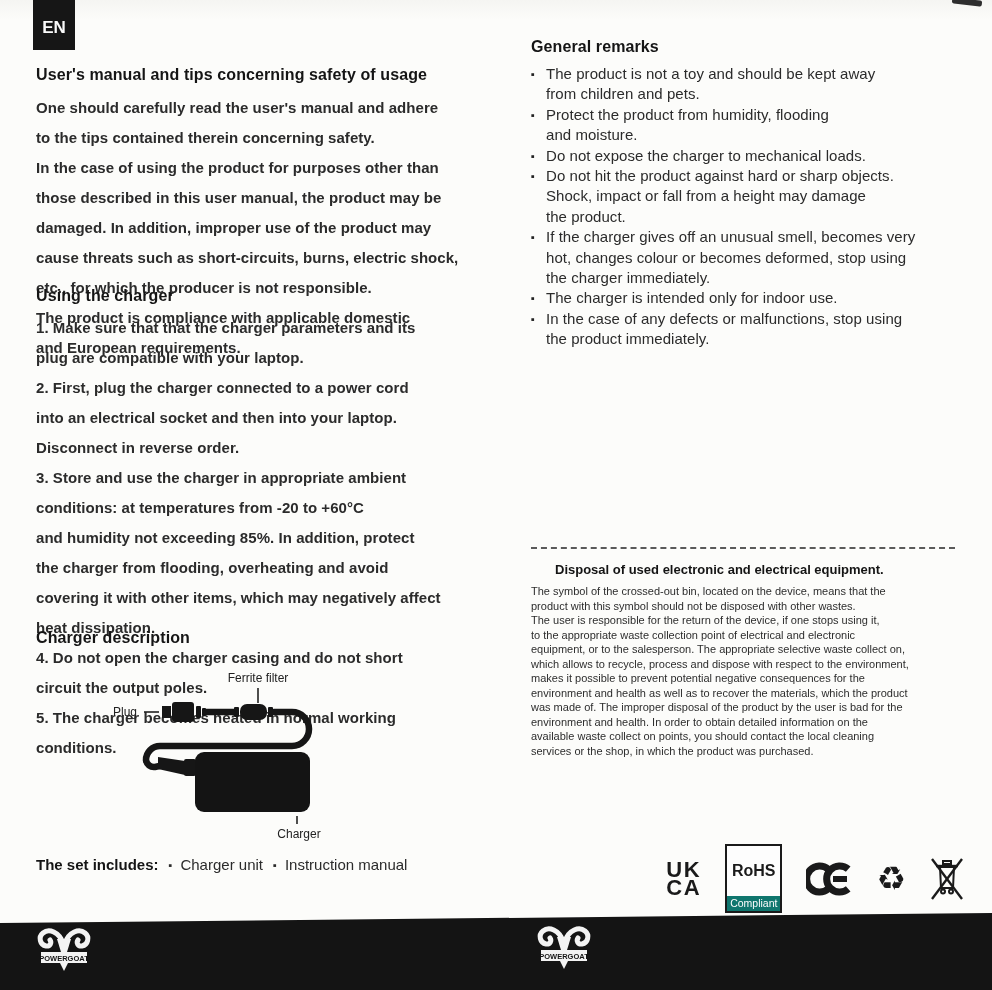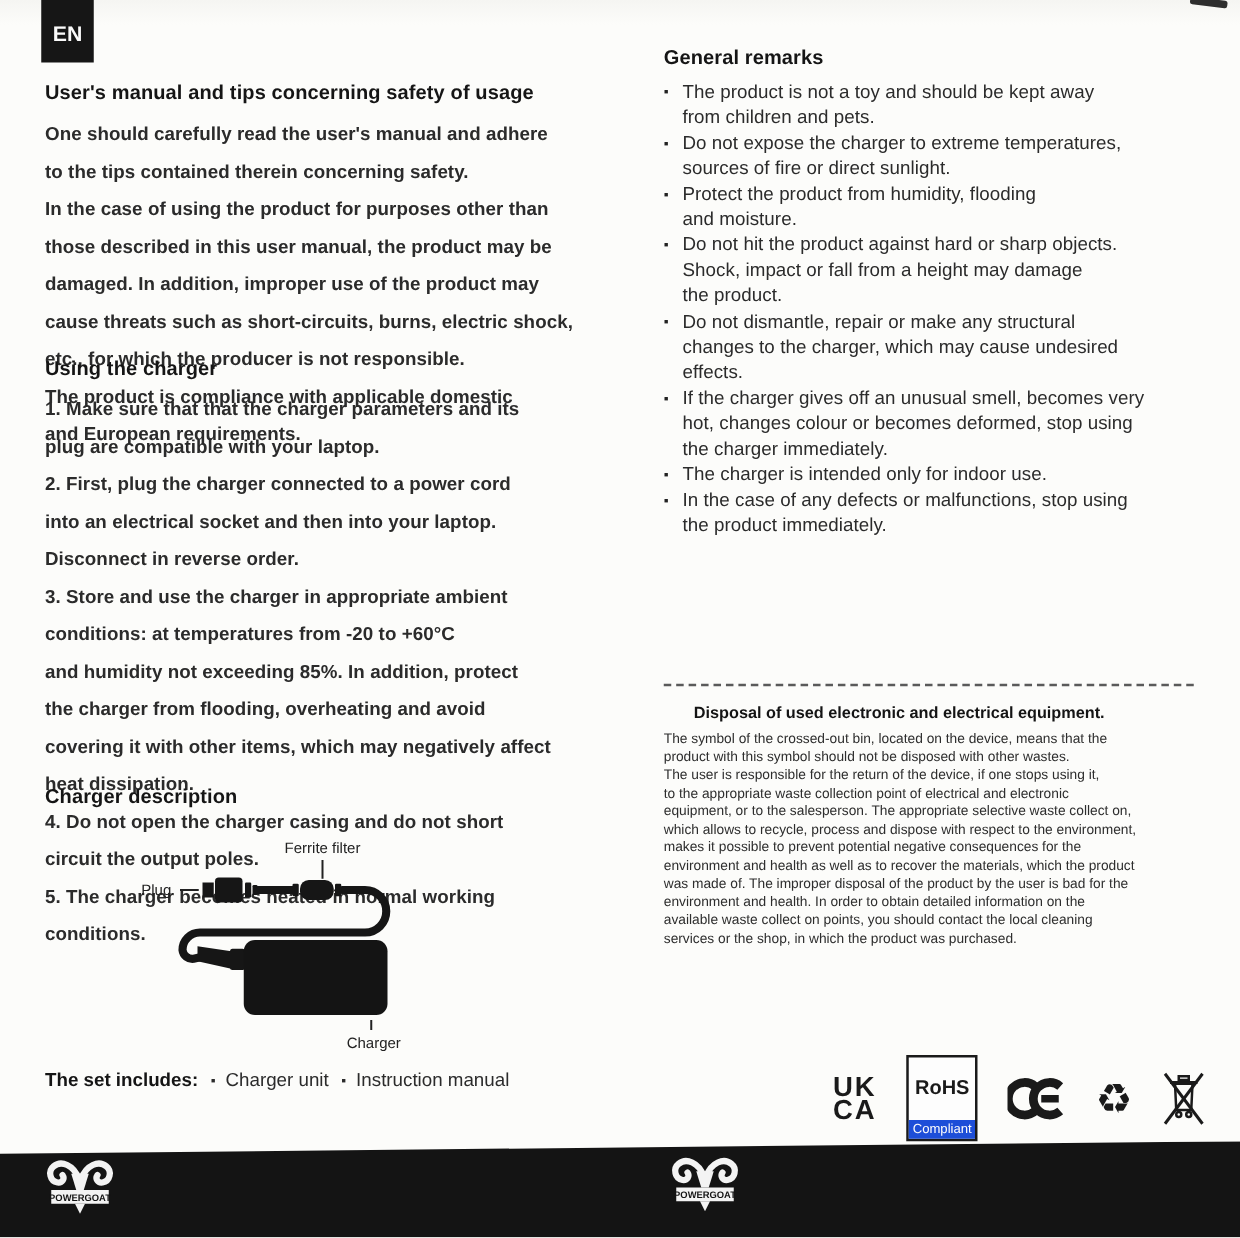--- a/index.html
+++ b/index.html
@@ -29,21 +29,21 @@
   
   .set-line{font-size:15px;color:#2b2b2b;}
   .set-line .lbl{font-weight:bold;color:#151515;}
   .inc-item{margin-left:10px;}
   .inc-item::before{content:"▪";font-size:11px;margin-right:8px;position:relative;top:-1px;}
   
   .certs{position:absolute;top:806px;left:0;width:100%;display:flex;justify-content:flex-end;align-items:center;gap:24px;padding-right:12px;box-sizing:border-box;}
   .ukca{font-weight:bold;font-size:22px;line-height:17.5px;letter-spacing:1.5px;color:#1a1a1a;text-align:center;}
   .rohs{border:2.5px solid #1a1a1a;text-align:center;background:#fdfdfd;}
   .rohs-top{font-weight:bold;font-size:16px;line-height:18px;color:#1a1a1a;padding:16px 4px;}
-  .rohs-bottom{background:#1d4ed8;color:#fdfdfd;font-size:10.5px;line-height:14px;padding:0 3px 1px;}
+  .rohs-bottom{background:#0f766e;color:#fdfdfd;font-size:10.5px;line-height:14px;padding:0 3px 1px;}
   .recycle{font-family:"DejaVu Sans",sans-serif;font-size:33px;line-height:1;color:#1a1a1a;}
   
   .footer-bar{position:absolute;left:0;top:913px;width:992px;height:77px;background:#141414;
     clip-path:polygon(0 10px,100% 0,100% 77px,0 77px);}
   .goat{position:absolute;}
   
   .diagram{position:absolute;}
   .diagram text{font-family:"Liberation Sans",sans-serif;fill:#222;font-size:12px;}
 </style>
 </head>
@@ -123,30 +123,26 @@
     <div class="abs set-line" style="top:790px;">
       <span class="lbl">The set includes:</span><span class="inc-item">Charger unit</span><span class="inc-item">Instruction manual</span>
     </div>
   </div>
 
   <div class="right-col">
     <div class="abs section-heading" style="top:0;">General remarks</div>
     <ul class="bullets abs" style="top:26px;">
         <li>The product is not a toy and should be kept away
 from children and pets.</li>
-        <li>Do not expose the charger to extreme temperatures,
-sources of fire or direct sunlight.</li>
         <li>Protect the product from humidity, flooding
 and moisture.</li>
+        <li>Do not expose the charger to mechanical loads.</li>
         <li>Do not hit the product against hard or sharp objects.
 Shock, impact or fall from a height may damage
 the product.</li>
-        <li>Do not dismantle, repair or make any structural
-changes to the charger, which may cause undesired
-effects.</li>
         <li>If the charger gives off an unusual smell, becomes very
 hot, changes colour or becomes deformed, stop using
 the charger immediately.</li>
         <li>The charger is intended only for indoor use.</li>
         <li>In the case of any defects or malfunctions, stop using
 the product immediately.</li>
       </ul>
 
     <hr class="dashed-divider abs" style="top:509px;">
 

